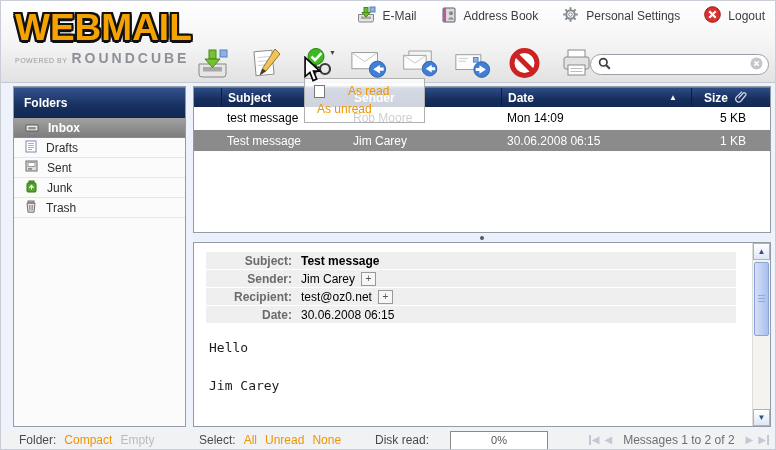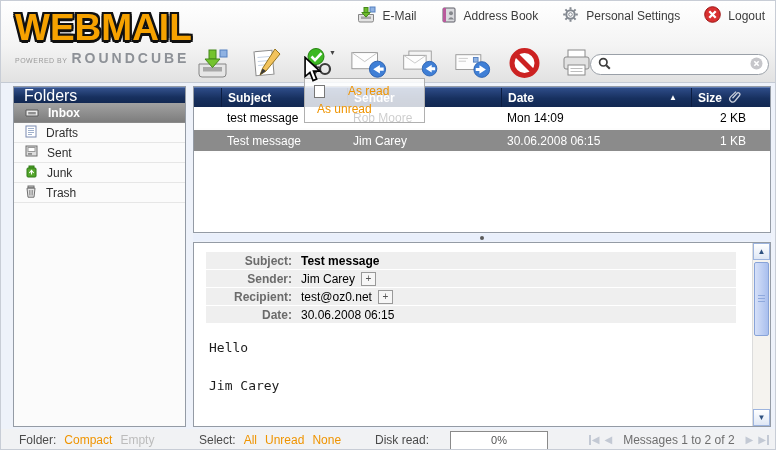--- a/index.html
+++ b/index.html
@@ -32,39 +32,39 @@
 
   
   .search{position:absolute;left:589px;top:53px;width:179px;height:21px;border:1px solid #9aa0a8;
           border-radius:11px;background:#fff;display:flex;align-items:center;padding:0 5px 0 7px;box-sizing:border-box;}
   .search input{flex:1;border:none;outline:none;font-size:11px;background:transparent;min-width:0;
                 font-family:"Liberation Sans",sans-serif;}
 
   
   .folders{position:absolute;left:12px;top:85px;width:173px;height:341px;background:#fbfbfb;
            border:1px solid #949ba5;box-sizing:border-box;}
-  .panelheader{height:16px;background:linear-gradient(#33518c 0%,#17305f 60%,#122852 100%);
-               color:#fff;font-weight:normal;font-size:16px;display:flex;align-items:center;
+  .panelheader{height:31px;background:linear-gradient(#33518c 0%,#17305f 60%,#122852 100%);
+               color:#fff;font-weight:bold;font-size:12px;display:flex;align-items:center;
                padding:0 10px;border-top:1px solid #5f7cb4;box-sizing:border-box;}
   .folderrow{height:19px;display:flex;align-items:center;gap:9px;padding:0 6px 0 11px;
              font-size:12px;color:#2e2e2e;border-bottom:1px solid #e6e6e6;cursor:pointer;}
   .folderrow.selected{background:linear-gradient(#a2a2a2,#7d7d7d);color:#fff;font-weight:bold;
              border-bottom-color:#8a8a8a;}
 
   
   .listpanel{position:absolute;left:192px;top:85px;width:578px;height:147px;background:#fff;
              border:1px solid #949ba5;box-sizing:border-box;overflow:hidden;}
   .lgrid{display:grid;grid-template-columns:27px 126px 154px 190px 1fr;align-items:center;}
   .listheader{height:20px;background:linear-gradient(#2e4c88 0%,#17305f 55%,#122852 100%);
               color:#fff;font-size:12px;font-weight:bold;border-top:1px solid #5f7cb4;box-sizing:border-box;}
   .hcell{height:100%;display:flex;align-items:center;padding-left:6px;box-sizing:border-box;}
   .hcell + .hcell{border-left:1px solid #0c1d42;}
   .hcell.first{border-left:none;}
   .hcell-date{justify-content:space-between;padding-right:14px;}
-  .hcell-size{gap:7px;padding-right:10px;}
+  .hcell-size{justify-content:flex-end;gap:7px;padding-right:22px;}
   .sortarrow{font-size:8px;color:#fff;}
   .listrow{height:21px;font-size:12px;color:#000;border-bottom:2px solid #fdfdfd;cursor:pointer;}
   .listrow .cell{padding-left:6px;white-space:nowrap;overflow:hidden;}
   .cell-size{text-align:right;padding-right:24px;}
   .listrow.selected{background:#8b8b8b;color:#fff;}
   .msgdot{width:6px;height:6px;border-radius:50%;background:#9a9a9a;margin-left:10px;}
   .listrow.selected .msgdot{background:#7c7c7c;}
 
   
   .splitter{position:absolute;left:192px;top:233px;width:578px;height:7px;background:#e9effb;cursor:row-resize;}
@@ -344,21 +344,21 @@
               <path d="M3.5 8.2 L8 3.2 a1.7 1.7 0 0 1 2.5 2.3 L6 11 a3 3 0 0 1 -4.4 -4.1 L7 1.6" fill="none" stroke="#c9cfdb" stroke-width="1.3"></path>
             </svg>
         </span>
       </div>
     </div>
     <div class="listrow lgrid">
       <div class="cell"><span class="msgdot"></span></div>
       <div class="cell">test message</div>
       <div class="cell">Rob Moore</div>
       <div class="cell">Mon 14:09</div>
-      <div class="cell cell-size">2 KB</div>
+      <div class="cell cell-size">5 KB</div>
     </div>
     <div class="listrow lgrid selected">
       <div class="cell"><span class="msgdot"></span></div>
       <div class="cell">Test message</div>
       <div class="cell">Jim Carey</div>
       <div class="cell">30.06.2008 06:15</div>
       <div class="cell cell-size">1 KB</div>
     </div>
   </div>
 

